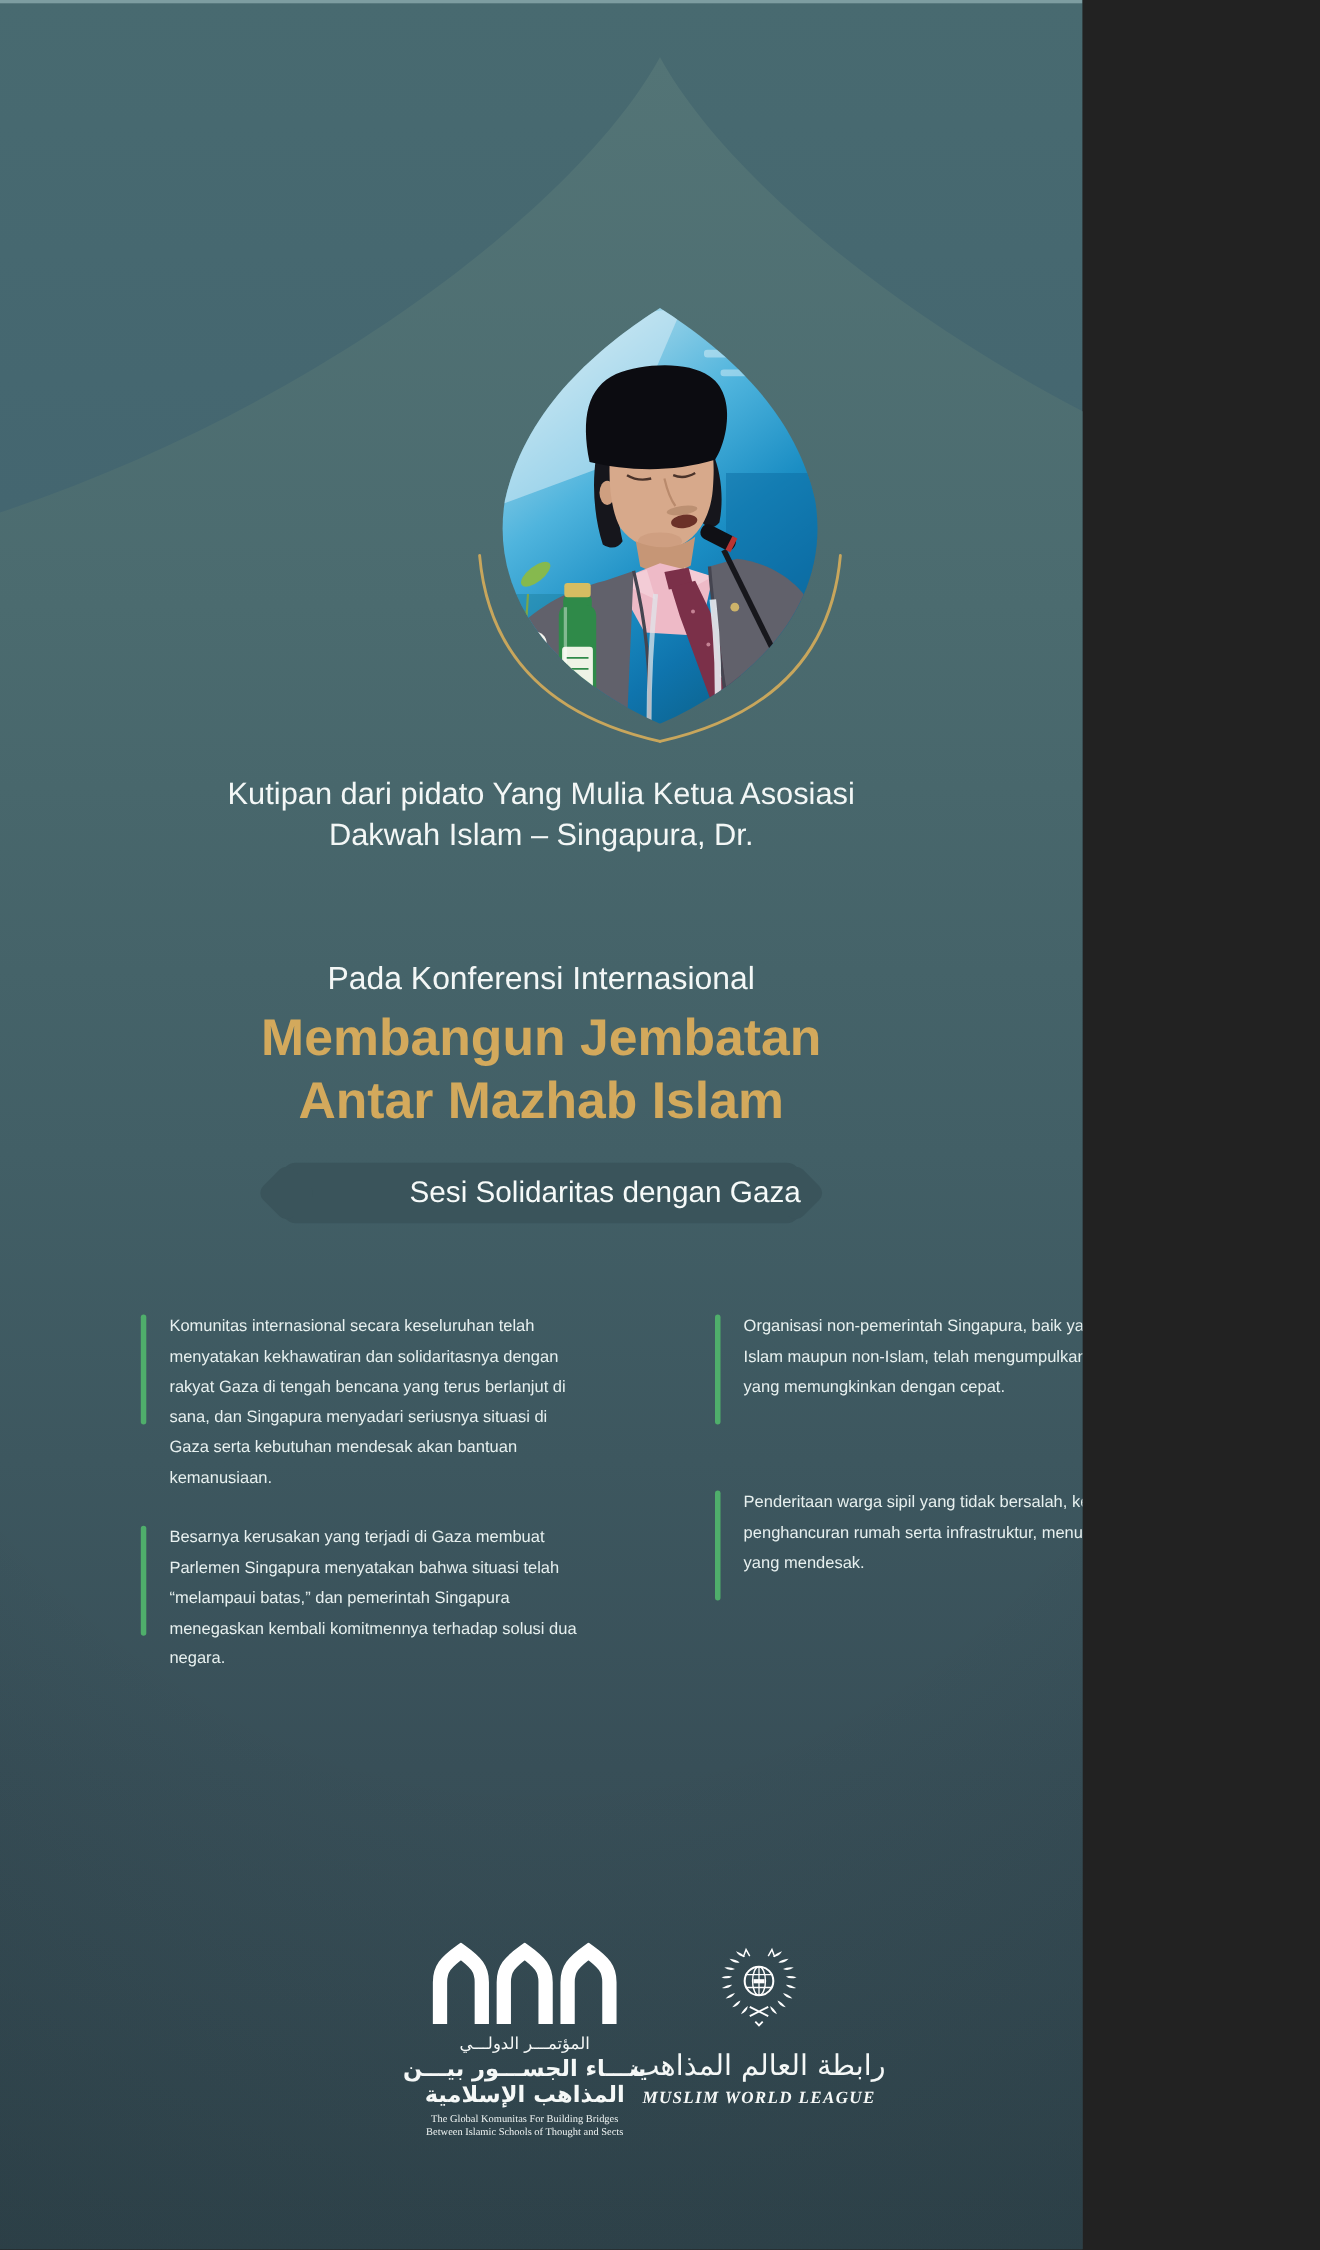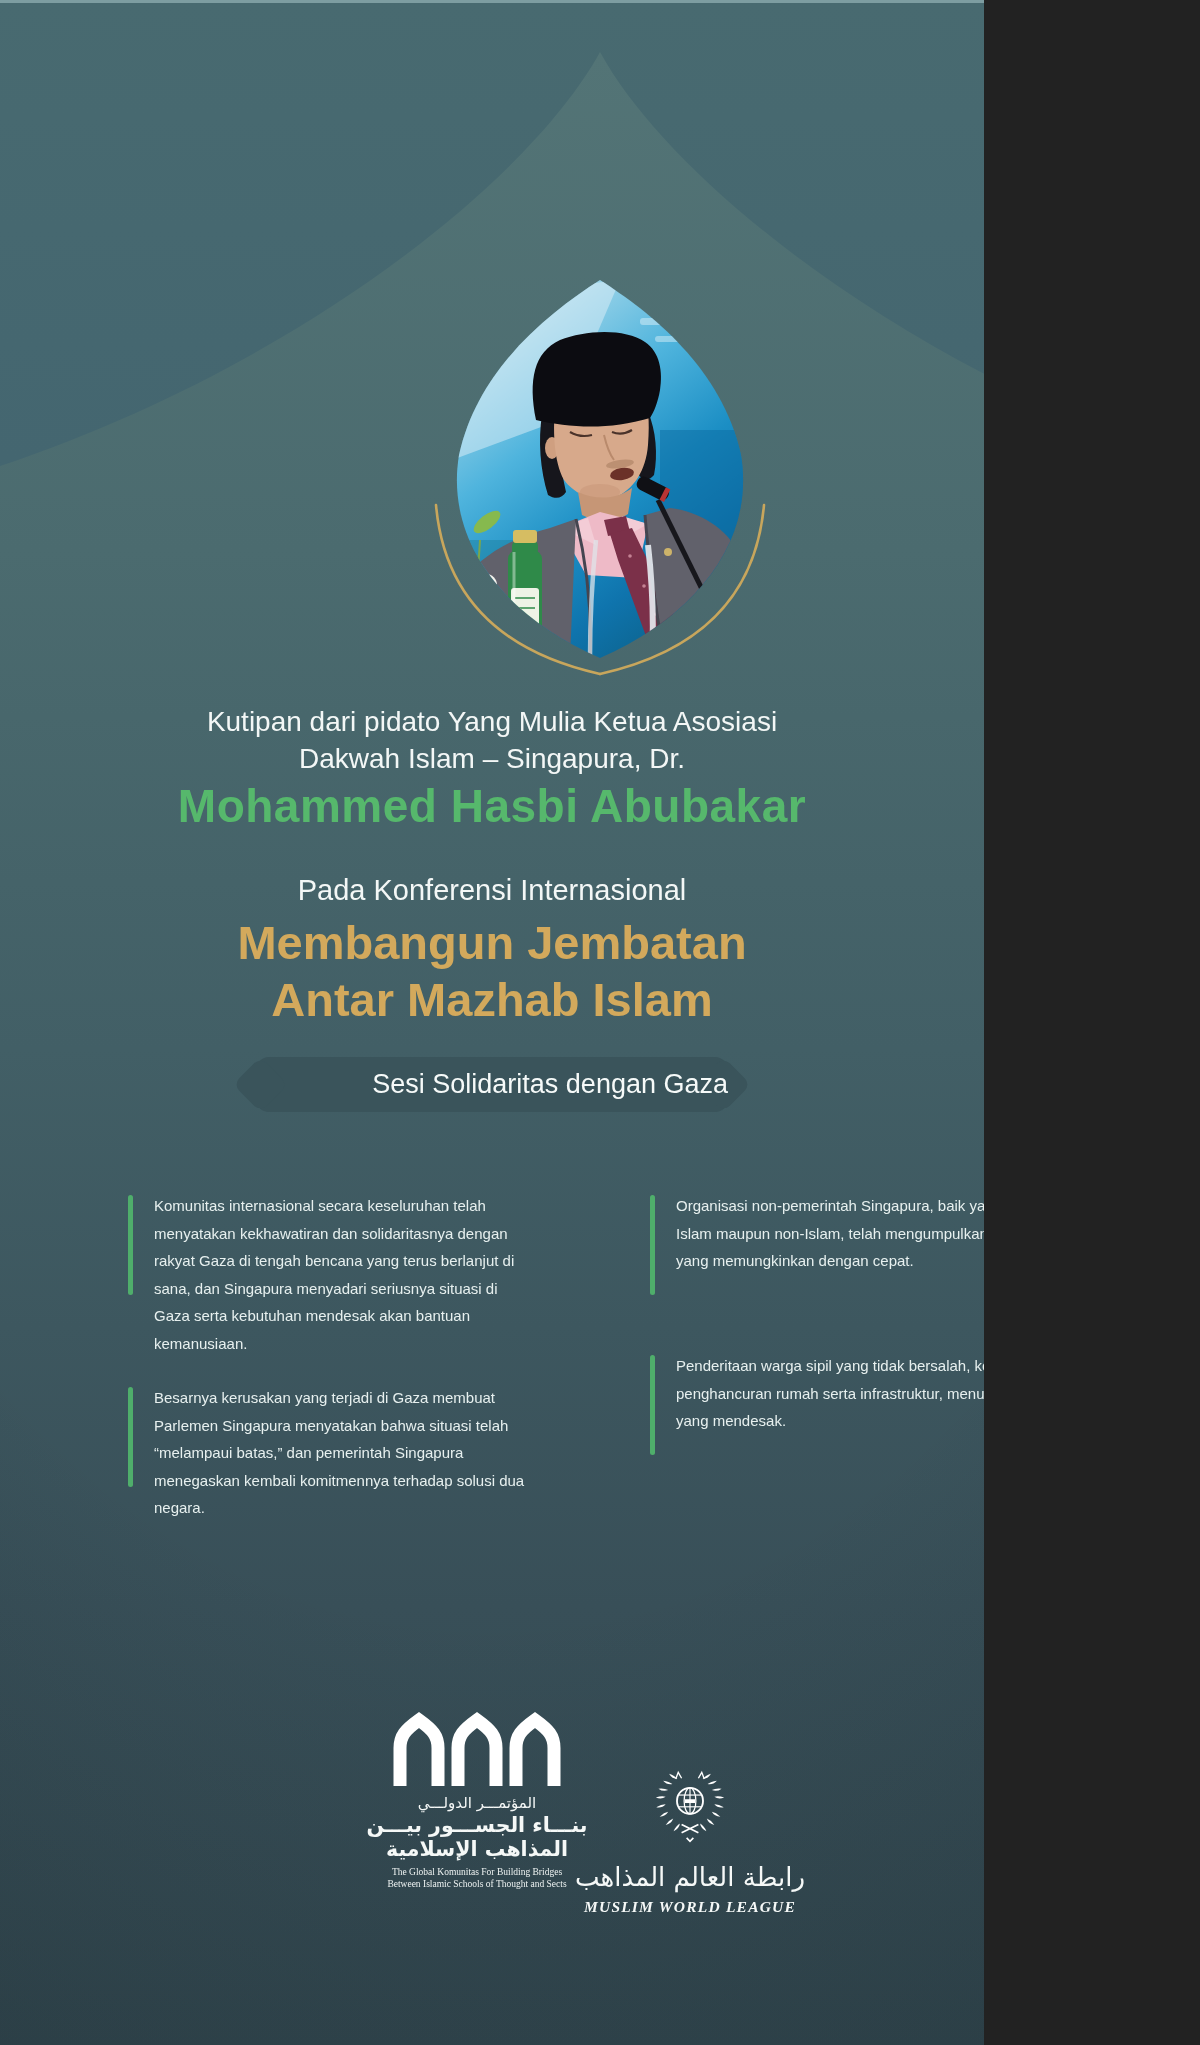--- a/index.html
+++ b/index.html
@@ -26,21 +26,21 @@
   .badge span{position:relative;display:block;line-height:55px;text-align:right;
     color:#f6faf9;font-size:27px;z-index:2;}
   .col{position:absolute;z-index:4;}
   .col-left{left:128px;top:1192px;width:398px;}
   .col-right{left:650px;top:1192px;width:452px;}
   .para{display:flex;gap:21px;margin:0 0 27px 0;}
   .col-right .para{margin-bottom:57px;}
   .para .bar{flex:none;width:5px;height:100px;margin-top:3px;background:#4fae6b;border-radius:3px;}
   .para p{margin:0;color:#e7f0ef;font-size:15px;line-height:27.5px;}
   .logo{position:absolute;text-align:center;z-index:4;color:#fff;}
-  .logo-conf{left:322px;top:1712px;width:310px;}
+  .logo-conf{left:322px;top:1766px;width:310px;}
   .logo-mwl{left:562px;top:1768px;width:256px;}
   .arabic{font-family:"DejaVu Sans",sans-serif;direction:rtl;color:#f5f8f7;}
   .conf-ar1{font-size:15px;line-height:19px;margin-top:4px;}
   .conf-ar2,.conf-ar3{font-size:20.5px;line-height:24px;font-weight:700;}
   .conf-en{font-family:"Liberation Serif",serif;font-size:9.5px;line-height:11.5px;color:#eef3f2;}
   .conf-en1{margin-top:6px;}
   .mwl-ar{font-size:26px;line-height:34px;margin-top:2px;}
   .mwl-en{font-family:"Liberation Serif",serif;font-weight:700;font-size:15.5px;
     letter-spacing:1.2px;margin-top:4px;color:#f5f8f7;font-style:italic;}
 </style>
@@ -165,21 +165,20 @@
       </g>
     </g>
   </svg>
 
   <div class="vignette"></div>
 
   <div class="txt intro">
     <div>Kutipan dari pidato Yang Mulia Ketua Asosiasi</div>
     <div>Dakwah Islam – Singapura, Dr.</div>
   </div>
-  <h1 class="txt name">Mohammed Hasbi Abubakar</h1>
   <div class="txt conf-label">Pada Konferensi Internasional</div>
   <h2 class="txt conf-title">
     <div>Membangun Jembatan</div>
     <div>Antar Mazhab Islam</div>
   </h2>
 
   <div class="badge">
     <span>Sesi Solidaritas dengan Gaza</span>
   </div>
 

